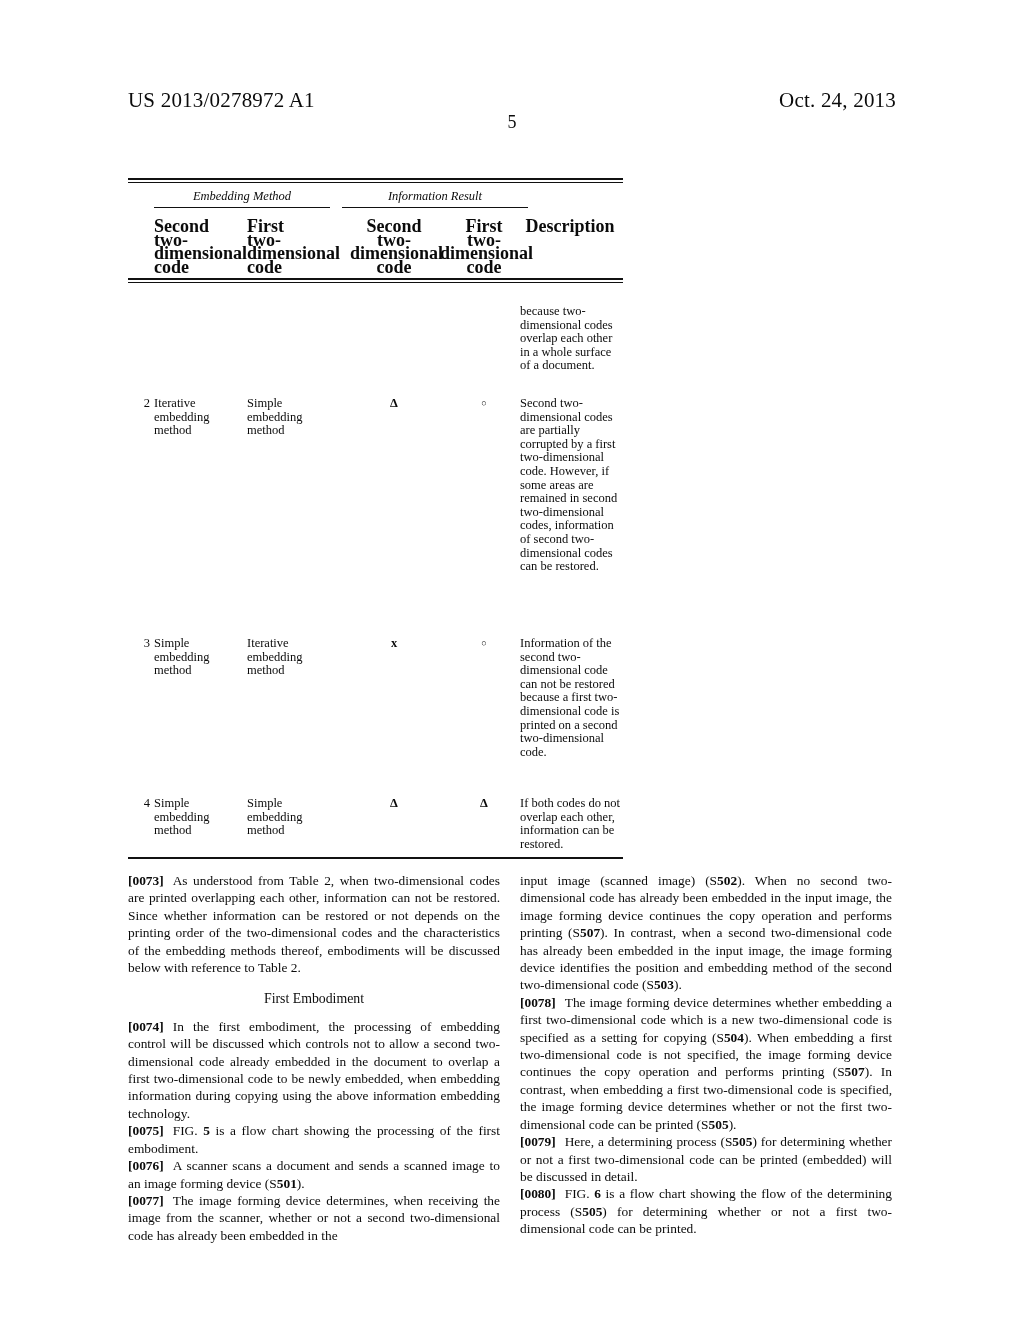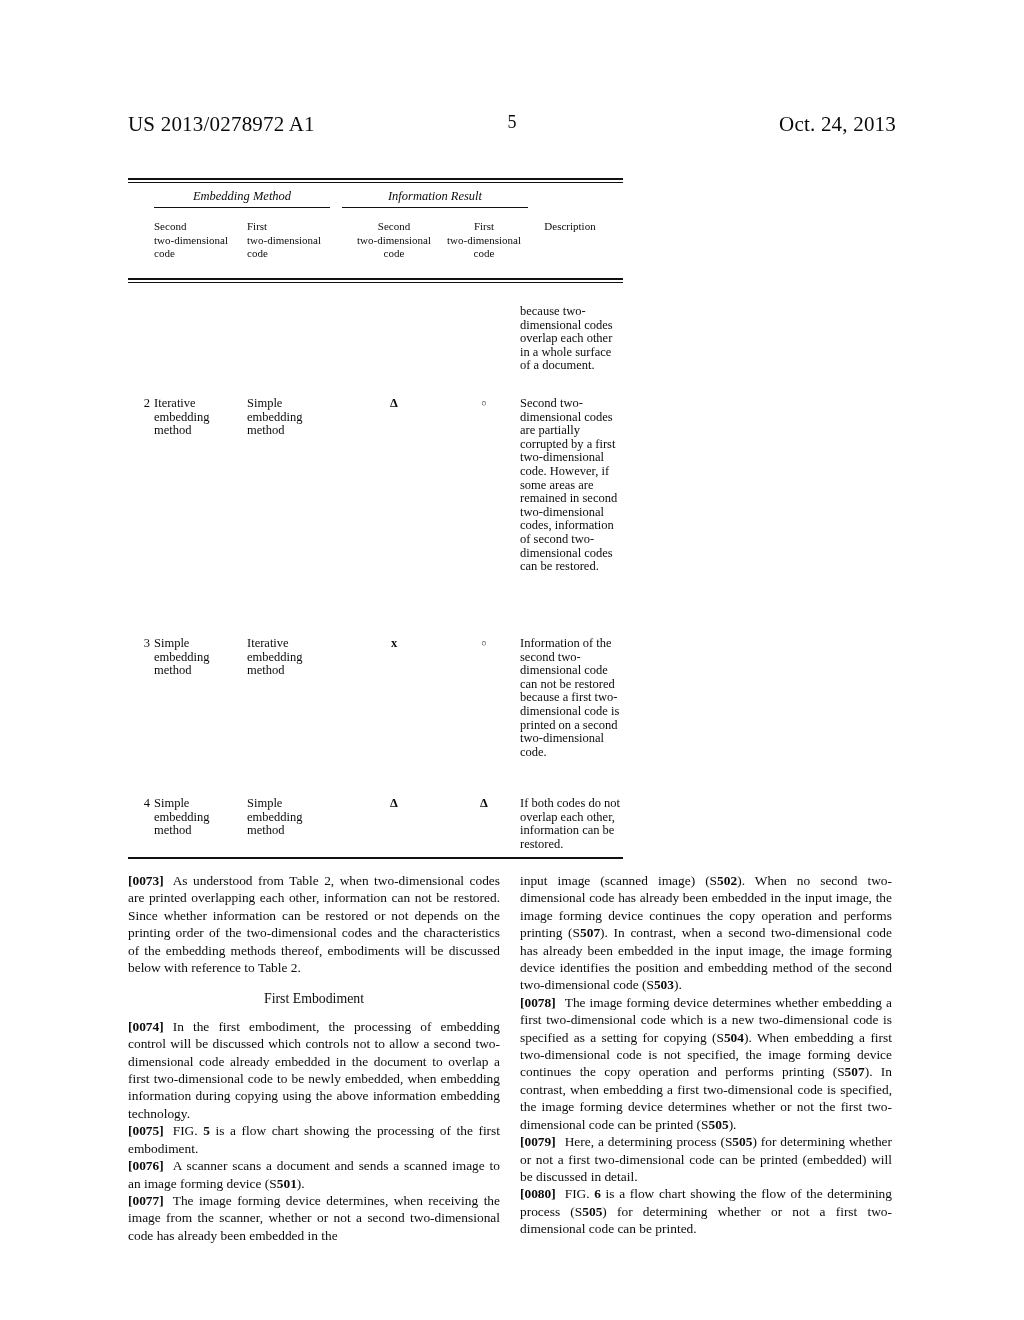--- a/index.html
+++ b/index.html
@@ -16,21 +16,20 @@
     overflow: hidden;
   }
 
   
   .page-header {
     position: absolute;
     left: 128px;
     top: 88px;
     width: 768px;
     height: 30px;
-    margin-top: 24px;
   }
   .pub-number {
     position: absolute;
     left: 0;
     top: 0;
     font-size: 21px;
     letter-spacing: 0.2px;
     white-space: nowrap;
   }
   .pub-date {
@@ -88,22 +87,23 @@
   .group-extraction { left: 214px; width: 186px; }
 
   .colhead-row {
     position: relative;
     height: 58px;
     margin-top: 9px;
   }
   .colhead {
     position: absolute;
     top: 0;
-    font-size: 11px;
+    font-size: 18px;
     line-height: 13.6px;
+    font-weight: bold;
   }
   .ch-1 { left: 26px;  width: 88px; text-align: left; }
   .ch-2 { left: 119px; width: 88px; text-align: left; }
   .ch-3 { left: 222px; width: 88px; text-align: center; }
   .ch-4 { left: 312px; width: 88px; text-align: center; }
   .ch-5 { left: 392px; width: 100px; text-align: center; }
 
   .tbody {
     position: relative;
     margin-top: 22px;

